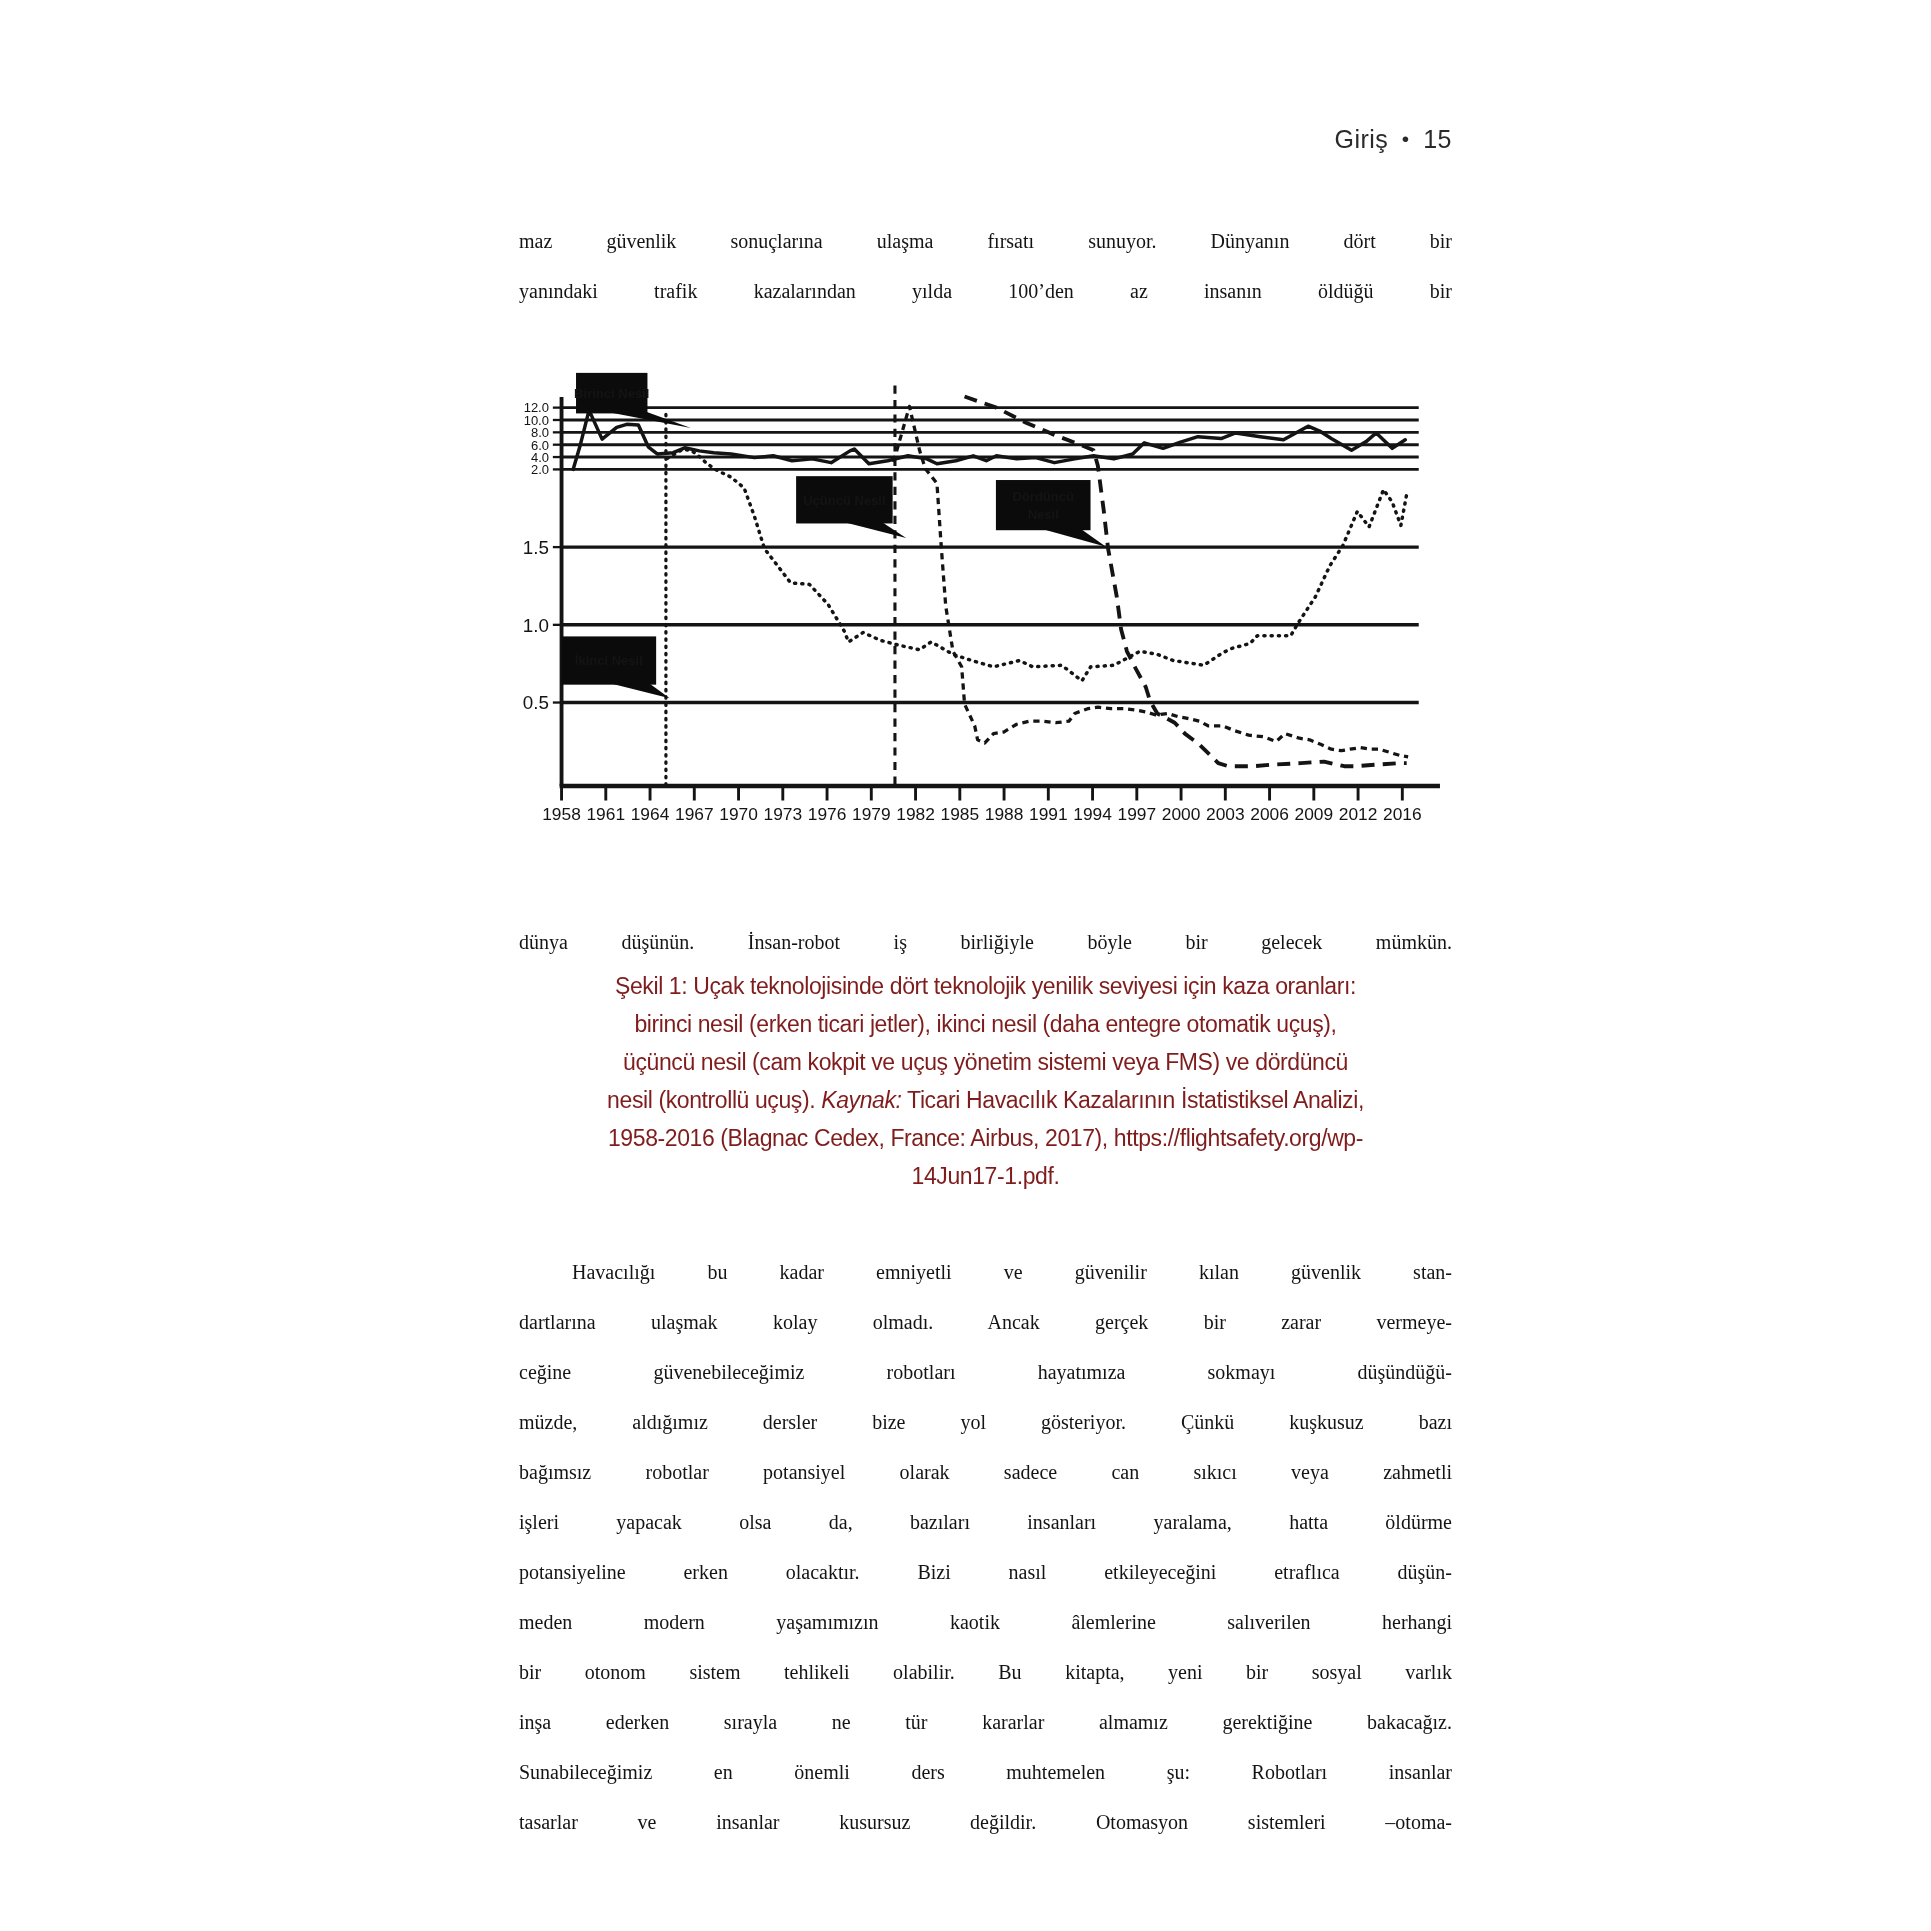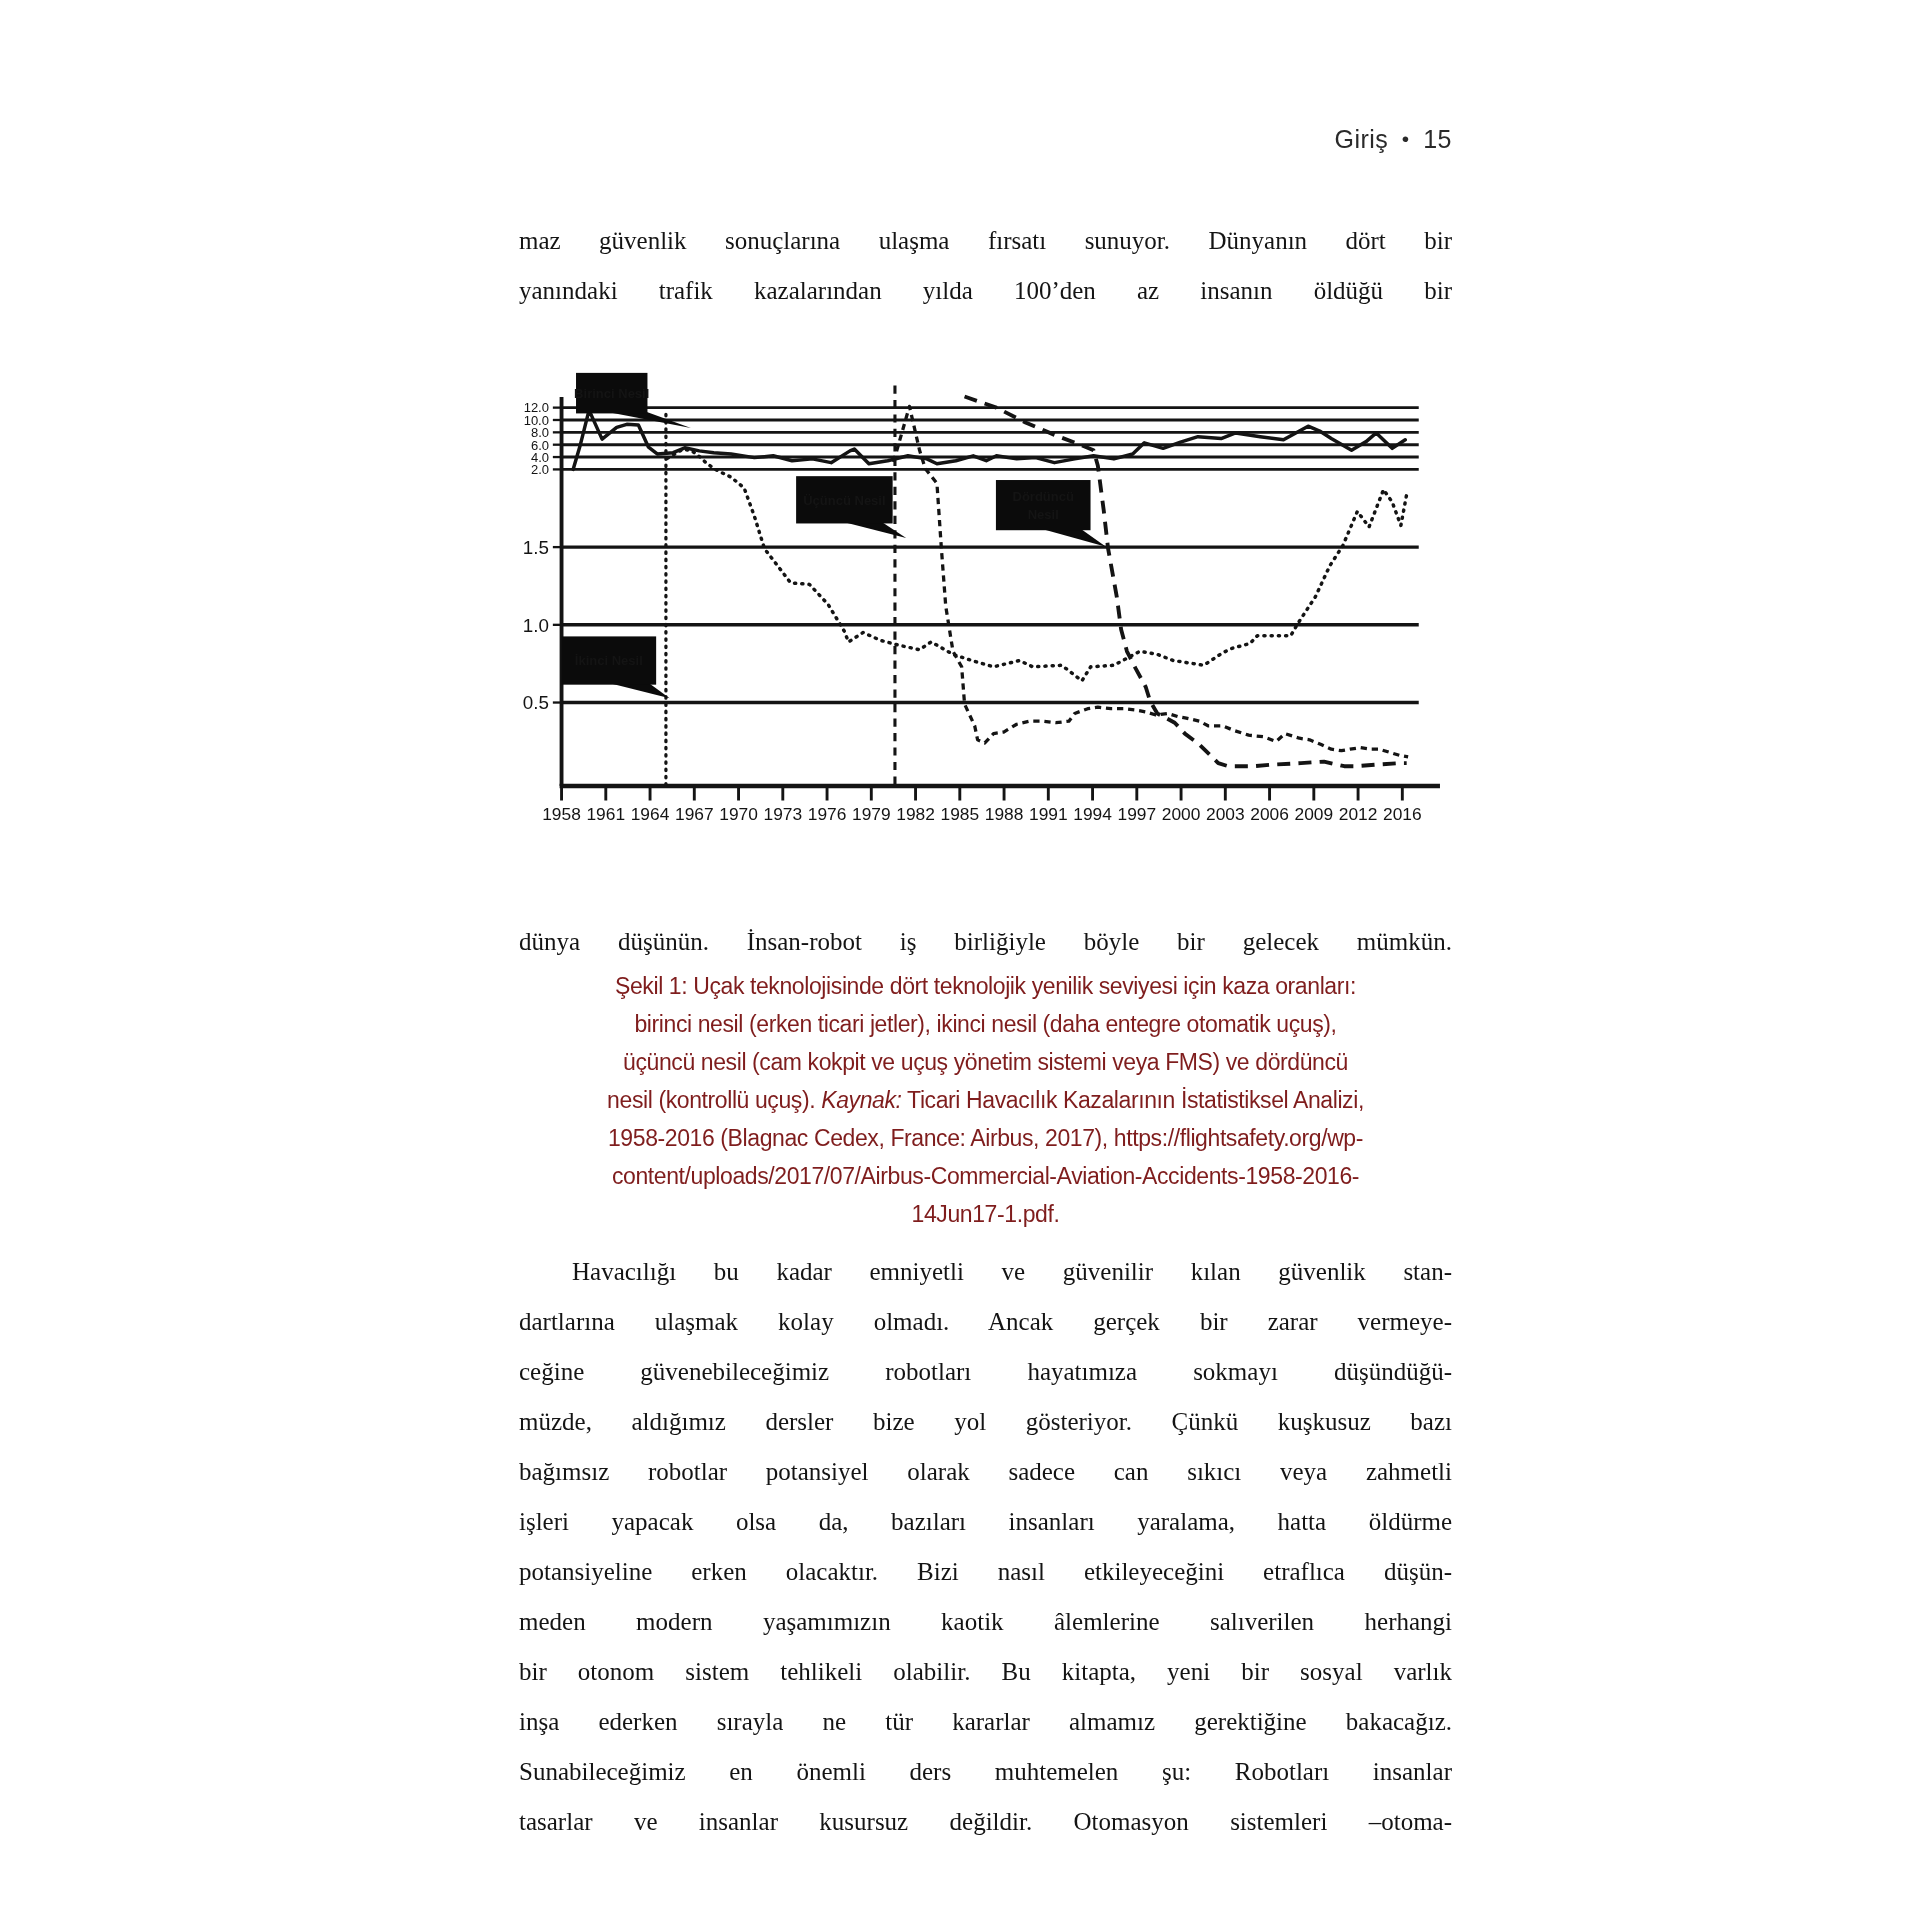--- a/index.html
+++ b/index.html
@@ -23,21 +23,21 @@
   }
   .runhead .sep{margin:0 13.5px;font-size:21px;position:relative;top:-1.9px;}
   .bodycol{
     position:absolute;left:519px;width:933px;
   }
   .jline{
     text-align:justify;
     text-align-last:justify;
     height:50px;line-height:50px;
     overflow:hidden;
-    font-size:25px;
+    font-size:20px;
     white-space:normal;
   }
   .jline.indent{ text-indent:53px; }
   .cline{
     text-align:center;
     white-space:nowrap;
     height:38px;line-height:38px;
     font-family:"Liberation Sans",sans-serif;
     font-size:23px;
     letter-spacing:-0.4px;
@@ -172,21 +172,20 @@
   <div class="bodycol" style="top:881px;">
       <div class="jline">dünya düşünün. İnsan-robot iş birliğiyle böyle bir gelecek mümkün.</div>
     </div>
 
   <div class="bodycol" style="top:931px;">
       <div class="cline">Şekil 1: Uçak teknolojisinde dört teknolojik yenilik seviyesi için kaza oranları:</div>
       <div class="cline">birinci nesil (erken ticari jetler), ikinci nesil (daha entegre otomatik uçuş),</div>
       <div class="cline">üçüncü nesil (cam kokpit ve uçuş yönetim sistemi veya FMS) ve dördüncü</div>
       <div class="cline"><span>nesil (kontrollü uçuş). </span><span style="font-style: italic;">Kaynak:</span><span> Ticari Havacılık Kazalarının İstatistiksel Analizi,</span></div>
       <div class="cline">1958-2016 (Blagnac Cedex, France: Airbus, 2017), https://flightsafety.org/wp-</div>
-      <div class="cline">content/uploads/2017/07/Airbus-Commercial-Aviation-Accidents-1958-2016-</div>
       <div class="cline">14Jun17-1.pdf.</div>
     </div>
 
   <div class="bodycol" style="top:1211px;">
       <div class="jline indent">Havacılığı bu kadar emniyetli ve güvenilir kılan güvenlik stan-</div>
       <div class="jline">dartlarına ulaşmak kolay olmadı. Ancak gerçek bir zarar vermeye-</div>
       <div class="jline">ceğine güvenebileceğimiz robotları hayatımıza sokmayı düşündüğü-</div>
       <div class="jline">müzde, aldığımız dersler bize yol gösteriyor. Çünkü kuşkusuz bazı</div>
       <div class="jline">bağımsız robotlar potansiyel olarak sadece can sıkıcı veya zahmetli</div>
       <div class="jline">işleri yapacak olsa da, bazıları insanları yaralama, hatta öldürme</div>

